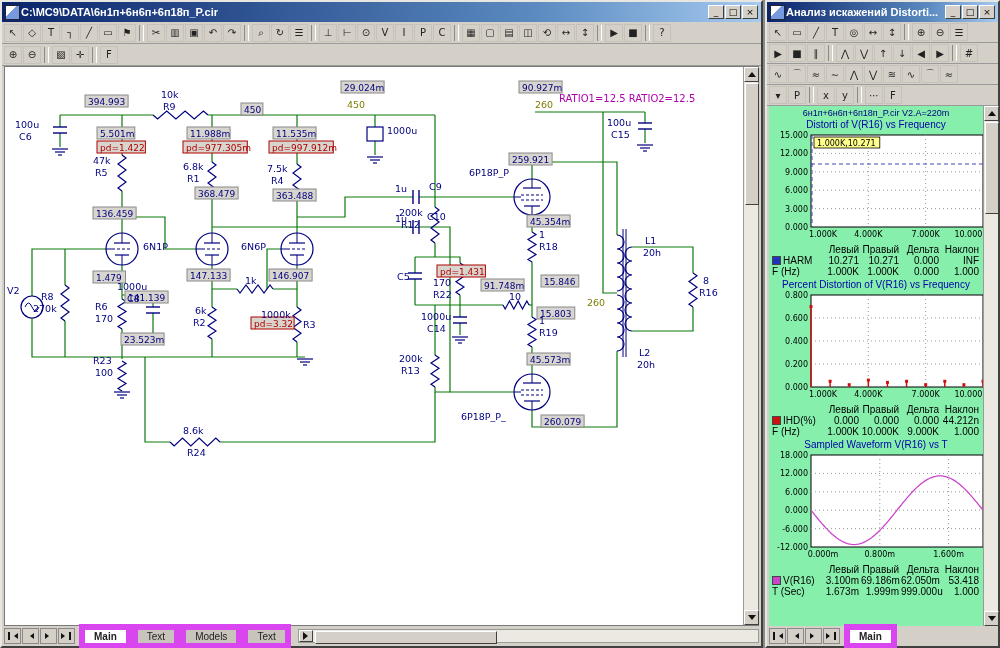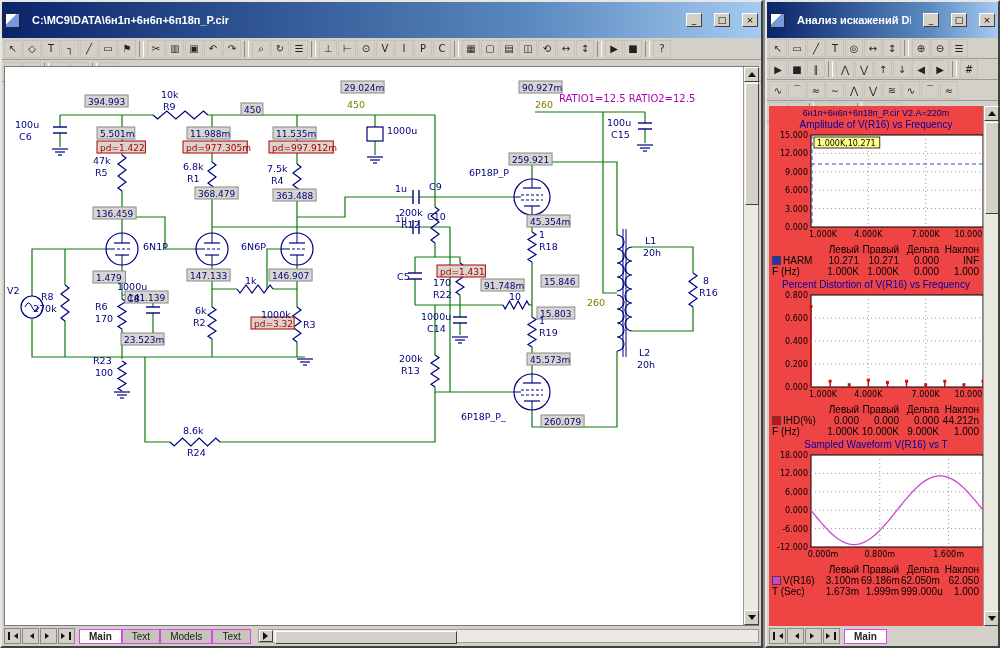--- a/index.html
+++ b/index.html
@@ -2,22 +2,22 @@
 <html><head>
 <meta charset="utf-8">
 <style>
   html,body{margin:0;padding:0}
   body{width:1000px;height:648px;overflow:hidden;background:#8a8a8a;
        font-family:"Liberation Sans",sans-serif;position:relative;font-size:11px}
   .win{position:absolute;background:#d4d0c8;border:2px solid;
        border-color:#e8e6e0 #404040 #404040 #e8e6e0;box-sizing:border-box}
   #left-win{left:0;top:0;width:763px;height:648px}
   #right-win{left:765px;top:0;width:235px;height:648px}
-  .titlebar{height:36px;background:linear-gradient(90deg,#0a246a,#5a8ac0 70%,#a6caf0);
-            display:flex;align-items:center;padding:0 3px;gap:12px}
+  .titlebar{height:20px;background:linear-gradient(90deg,#0a246a,#5a8ac0 70%,#a6caf0);
+            display:flex;align-items:center;padding:0 3px;gap:1px}
   .ticon{width:13px;height:13px;background:linear-gradient(135deg,#ffffff 40%,#7799dd 41%);
          border:1px solid #223;flex:0 0 auto}
   .titletext{color:#fff;font-size:11px;font-weight:bold;white-space:nowrap;
              overflow:hidden;flex:1}
   .wbtn{width:16px;height:14px;font-size:9px;line-height:9px;background:#d4d0c8;
         border:1px solid;border-color:#fff #404040 #404040 #fff;padding:0;
         font-family:"DejaVu Sans",sans-serif;flex:0 0 auto}
   .toolbar{height:22px;background:#d4d0c8;display:flex;align-items:center;
            padding:1px 2px;gap:1px;border-bottom:1px solid #9a9a9a;box-sizing:border-box}
   .toolbar.rtb{height:21px}
@@ -48,27 +48,27 @@
   .tabbar{position:absolute;left:2px;right:2px;bottom:2px;height:16px;display:flex;
           align-items:center;background:#d4d0c8;gap:1px}
   .tnav{display:flex;gap:1px;margin-right:3px}
   .tnb{width:15px;height:14px;background:#d4d0c8;border:1px solid #8a8a8a;
        display:flex;align-items:center;justify-content:center}
   .tnb i{display:block;width:0;height:0;border:3px solid transparent}
   .tnb .tl{border-right:4px solid #111}
   .tnb .tr{border-left:4px solid #111}
   .tnb .bar{width:2px;height:8px;background:#111;border:none;margin:0 1px}
   .tab{height:13px;line-height:13px;padding:0 9px;font-size:10px;background:#c8c4bc;
-       border:1px solid #d946ef;color:#222}
+       border:6px solid #d946ef;color:#222}
   .tab.active{background:#fff;font-weight:bold}
   .hscroll{position:relative;flex:1;height:14px;background:#ece9e2;
            border:1px solid #9a9a9a;margin-left:6px;box-sizing:border-box}
   .hscroll .sbtn{width:14px;height:12px;top:0}
   #charts{position:absolute;top:104px;left:2px;right:15px;bottom:20px;
-          background:#ef4444;overflow:hidden}
+          background:#86efac;overflow:hidden}
   .chart-block{padding-top:2px}
   .csub{font-size:9px;color:#00007f;text-align:center;height:11px;white-space:nowrap;overflow:hidden}
   .ctitle{font-size:10px;color:#0000a8;text-align:center;height:12px;white-space:nowrap;overflow:hidden}
   .ctable{font-size:10px;color:#000;margin-top:1px}
   .crow{display:grid;grid-template-columns:52px 40px 40px 40px 40px}
   .crow .cval{text-align:right;padding-right:2px;white-space:nowrap}
   .crow.chead{color:#000}
   .cname{display:flex;align-items:center;gap:2px;padding-left:3px;white-space:nowrap}
   .cmark{width:7px;height:7px;display:inline-block;border:1px solid #444;flex:0 0 auto}
 </style>
@@ -537,21 +537,21 @@
         <button class="tbtn">▾</button>
         <button class="tbtn">P</button>
         <span class="tsep"></span>
         <button class="tbtn">x</button>
         <button class="tbtn">y</button>
         <span class="tsep"></span>
         <button class="tbtn">⋯</button>
         <button class="tbtn">F</button>
       </div>
     <div id="charts">
-        <div class="chart-block"><div class="csub">6н1п+6н6п+6п18п_P.cir V2.A=220m</div><div class="ctitle">Amplitude of V(R16) vs Frequency</div><svg width="218" height="110">
+        <div class="chart-block"><div class="csub">6н1п+6н6п+6п18п_P.cir V2.A=220m</div><div class="ctitle">Distorti of V(R16) vs Frequency</div><svg width="218" height="110">
             <rect x="42" y="4" width="172" height="92" fill="#fff" stroke="#000" stroke-width="1"></rect>
             <text x="39" y="7" text-anchor="end" font-size="8px" fill="#000" font-family="DejaVu Sans,sans-serif">15.000</text>
             <line x1="42" y1="22.400000000000002" x2="214" y2="22.400000000000002" stroke="#999" stroke-dasharray="1,3"></line>
             <text x="39" y="25.400000000000002" text-anchor="end" font-size="8px" fill="#000" font-family="DejaVu Sans,sans-serif">12.000</text>
             <line x1="42" y1="40.800000000000004" x2="214" y2="40.800000000000004" stroke="#999" stroke-dasharray="1,3"></line>
             <text x="39" y="43.800000000000004" text-anchor="end" font-size="8px" fill="#000" font-family="DejaVu Sans,sans-serif">9.000</text>
             <line x1="42" y1="59.199999999999996" x2="214" y2="59.199999999999996" stroke="#999" stroke-dasharray="1,3"></line>
             <text x="39" y="62.199999999999996" text-anchor="end" font-size="8px" fill="#000" font-family="DejaVu Sans,sans-serif">6.000</text>
             <line x1="42" y1="77.60000000000001" x2="214" y2="77.60000000000001" stroke="#999" stroke-dasharray="1,3"></line>
             <text x="39" y="80.60000000000001" text-anchor="end" font-size="8px" fill="#000" font-family="DejaVu Sans,sans-serif">3.000</text>
@@ -685,21 +685,21 @@
               <span class="cval">Наклон</span>
             </div>
             <div class="crow">
               <span class="cname">
                 <i class="cmark" style="background: rgb(204, 68, 204);"></i>
                 <span>V(R16)</span>
               </span>
               <span class="cval">3.100m</span>
               <span class="cval">69.186m</span>
               <span class="cval">62.050m</span>
-              <span class="cval">62.050</span>
+              <span class="cval">53.418</span>
             </div>
             <div class="crow">
               <span class="cname">
                 <span>T (Sec)</span>
               </span>
               <span class="cval">1.673m</span>
               <span class="cval">1.999m</span>
               <span class="cval">999.000u</span>
               <span class="cval">1.000</span>
             </div>

